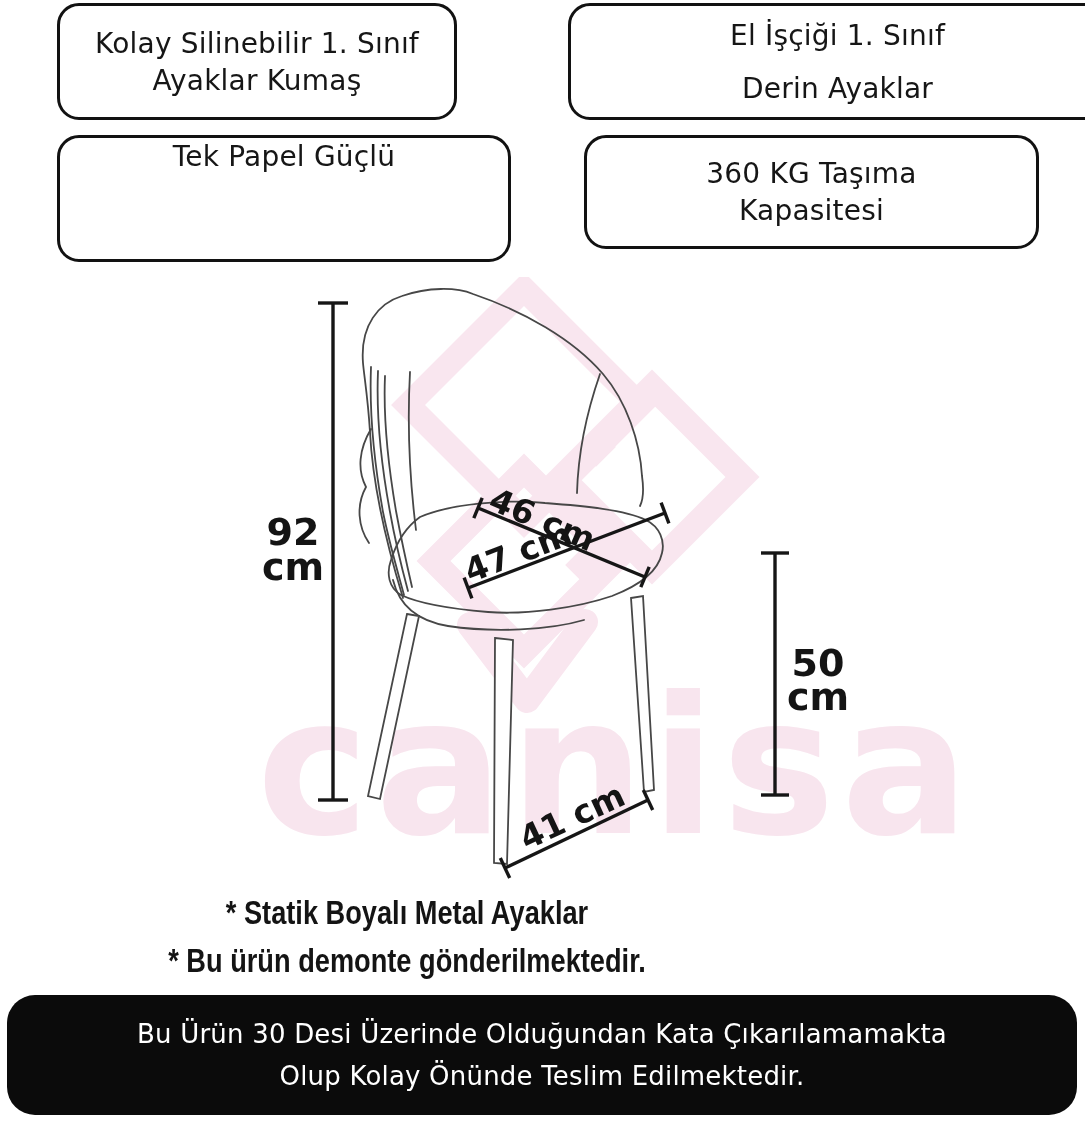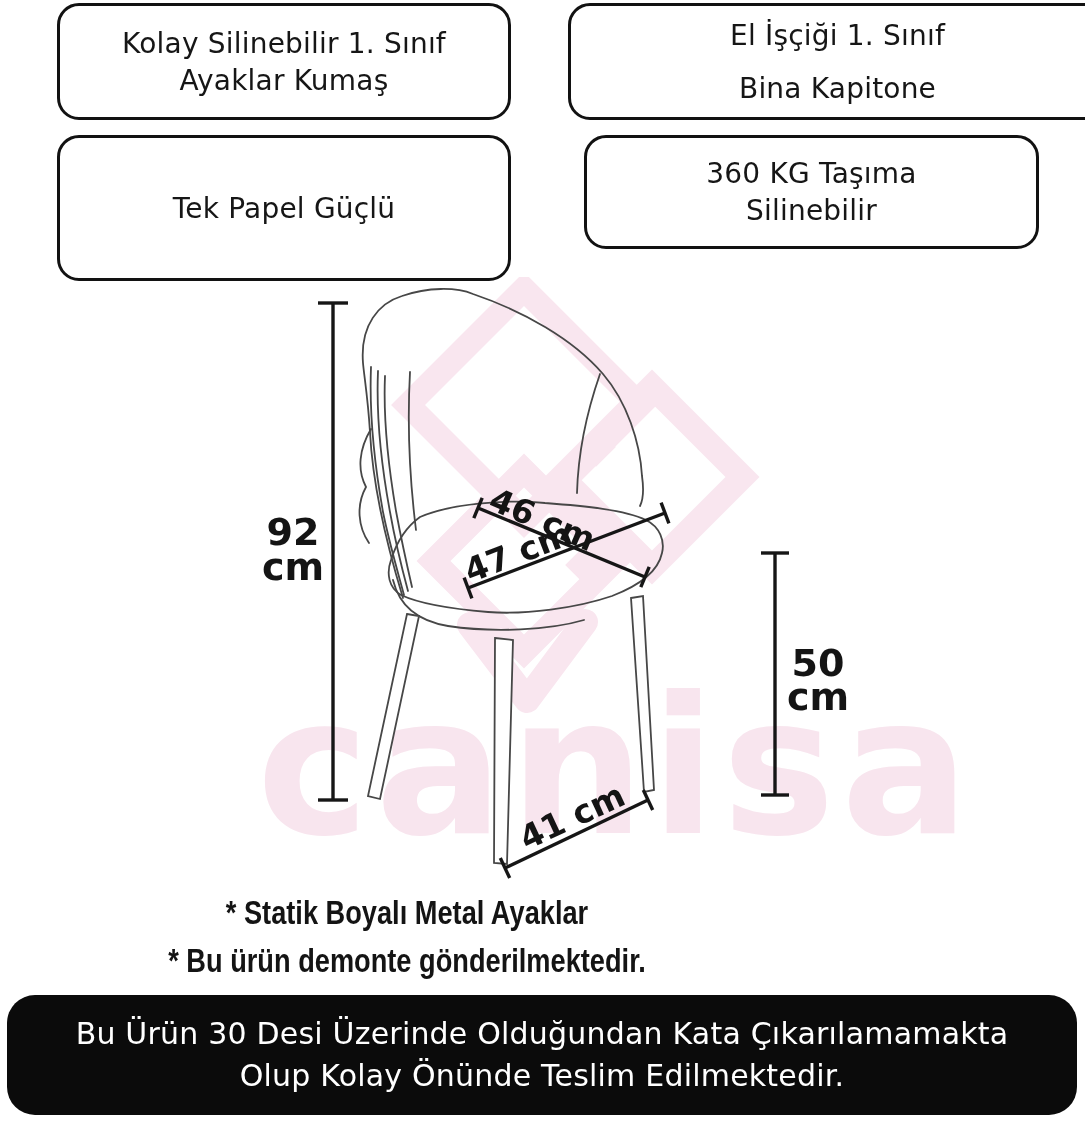--- a/index.html
+++ b/index.html
@@ -17,69 +17,69 @@
     border:3.5px solid #121212;
     border-radius:22px;
     display:flex;flex-direction:column;
     align-items:center;justify-content:center;
     text-align:center;
     font-size:28px;line-height:37px;font-weight:500;
     letter-spacing:.2px;
     box-sizing:border-box;
     background:#ffffff;
   }
-  .fb1{left:57px;top:3px;width:454px;height:117px;}
+  .fb1{left:57px;top:3px;width:400px;height:117px;}
   .fb2{left:568px;top:3px;width:539px;height:117px;gap:16px;}
-  .fb3{left:57px;top:135px;width:454px;height:146px;}
+  .fb3{left:57px;top:135px;width:454px;height:127px;justify-content:space-between;}
   .fb4{left:584px;top:135px;width:455px;height:114px;}
   
   .diagram{position:absolute;left:0;top:277px;width:1085px;height:625px;}
   
   .notes{
     position:absolute;left:0;top:888px;width:814px;
     text-align:center;
     font-family:"Liberation Sans", sans-serif;
     font-weight:700;font-size:34px;line-height:48px;
     color:#141414;
     transform:scaleX(.8);
     transform-origin:407px 50%;
     white-space:nowrap;
   }
   
   .banner{
     position:absolute;left:7px;top:995px;width:1070px;height:120px;
     background:#0b0b0b;border-radius:28px;
     display:flex;flex-direction:column;align-items:center;justify-content:center;
     text-align:center;color:#ffffff;
-    font-size:30px;line-height:42px;font-weight:500;letter-spacing:.2px;
+    font-size:26px;line-height:42px;font-weight:500;letter-spacing:.2px;
     box-sizing:border-box;
   }
   .dimtxt{font-weight:700;font-size:38px;fill:#141414;}
   .dimtxt-rot{font-weight:700;font-size:33px;fill:#141414;}
   .wm{fill:#f8e5ee;font-weight:700;letter-spacing:6px;}
 </style>
 </head>
 <body>
 
 <div class="page">
 
   <div class="feature-box fb1">
     <span>Kolay Silinebilir 1. Sınıf</span>
     <span>Ayaklar Kumaş</span>
   </div>
   <div class="feature-box fb2">
     <span>El İşçiği 1. Sınıf</span>
-    <span>Bina Kapitone</span>
+    <span>Derin Ayaklar</span>
   </div>
   <div class="feature-box fb3">
     <span>Tek Papel Güçlü</span>
   </div>
   <div class="feature-box fb4">
     <span>360 KG Taşıma</span>
-    <span>Silinebilir</span>
+    <span>Kapasitesi</span>
   </div>
 
   <svg class="diagram" viewBox="0 0 1085 625">
 
     <g stroke="#f9e6ef" stroke-width="24" fill="none">
       <rect x="-82" y="-82" width="164" height="164" transform="translate(524,128) rotate(45)"></rect>
       <rect x="-64" y="-64" width="128" height="128" transform="translate(652,200) rotate(45)"></rect>
       <rect x="-64" y="-64" width="128" height="128" transform="translate(524,284) rotate(45)"></rect>
       <rect x="-14" y="-14" width="28" height="28" transform="translate(596,170) rotate(45)" fill="#f9e6ef" stroke="none"></rect>
       <rect x="-14" y="-14" width="28" height="28" transform="translate(585,288) rotate(45)" fill="#f9e6ef" stroke="none"></rect>

